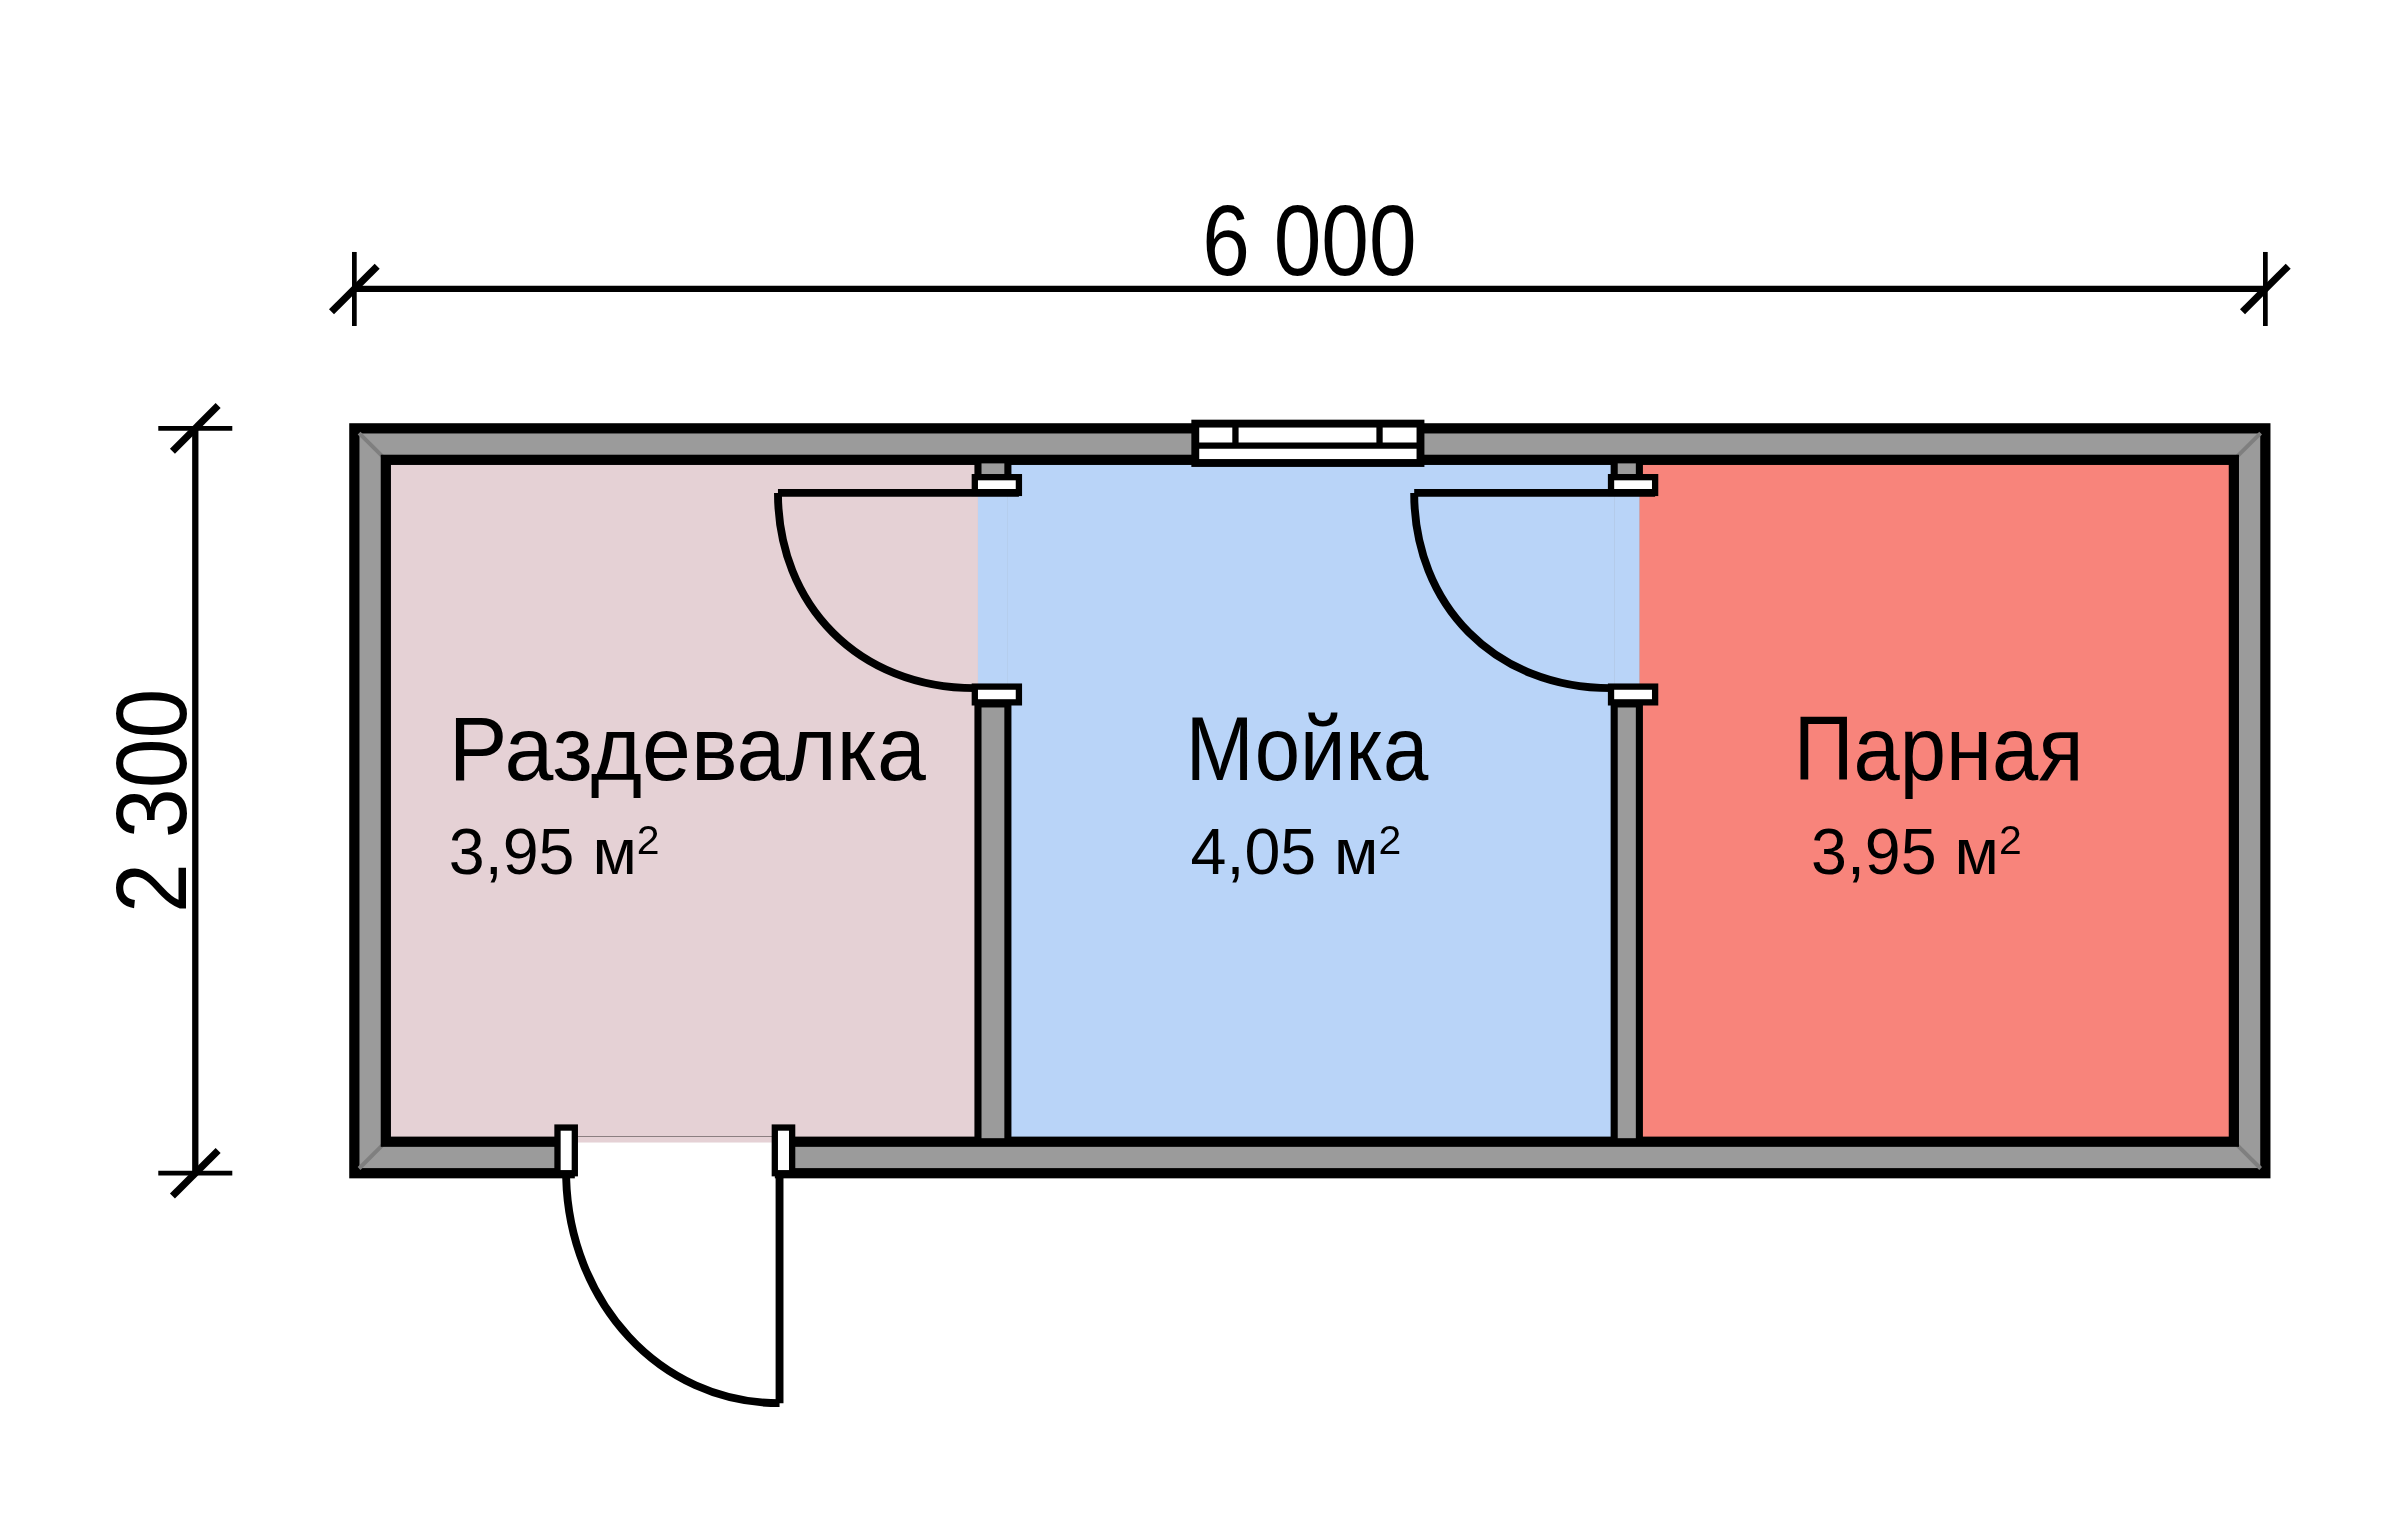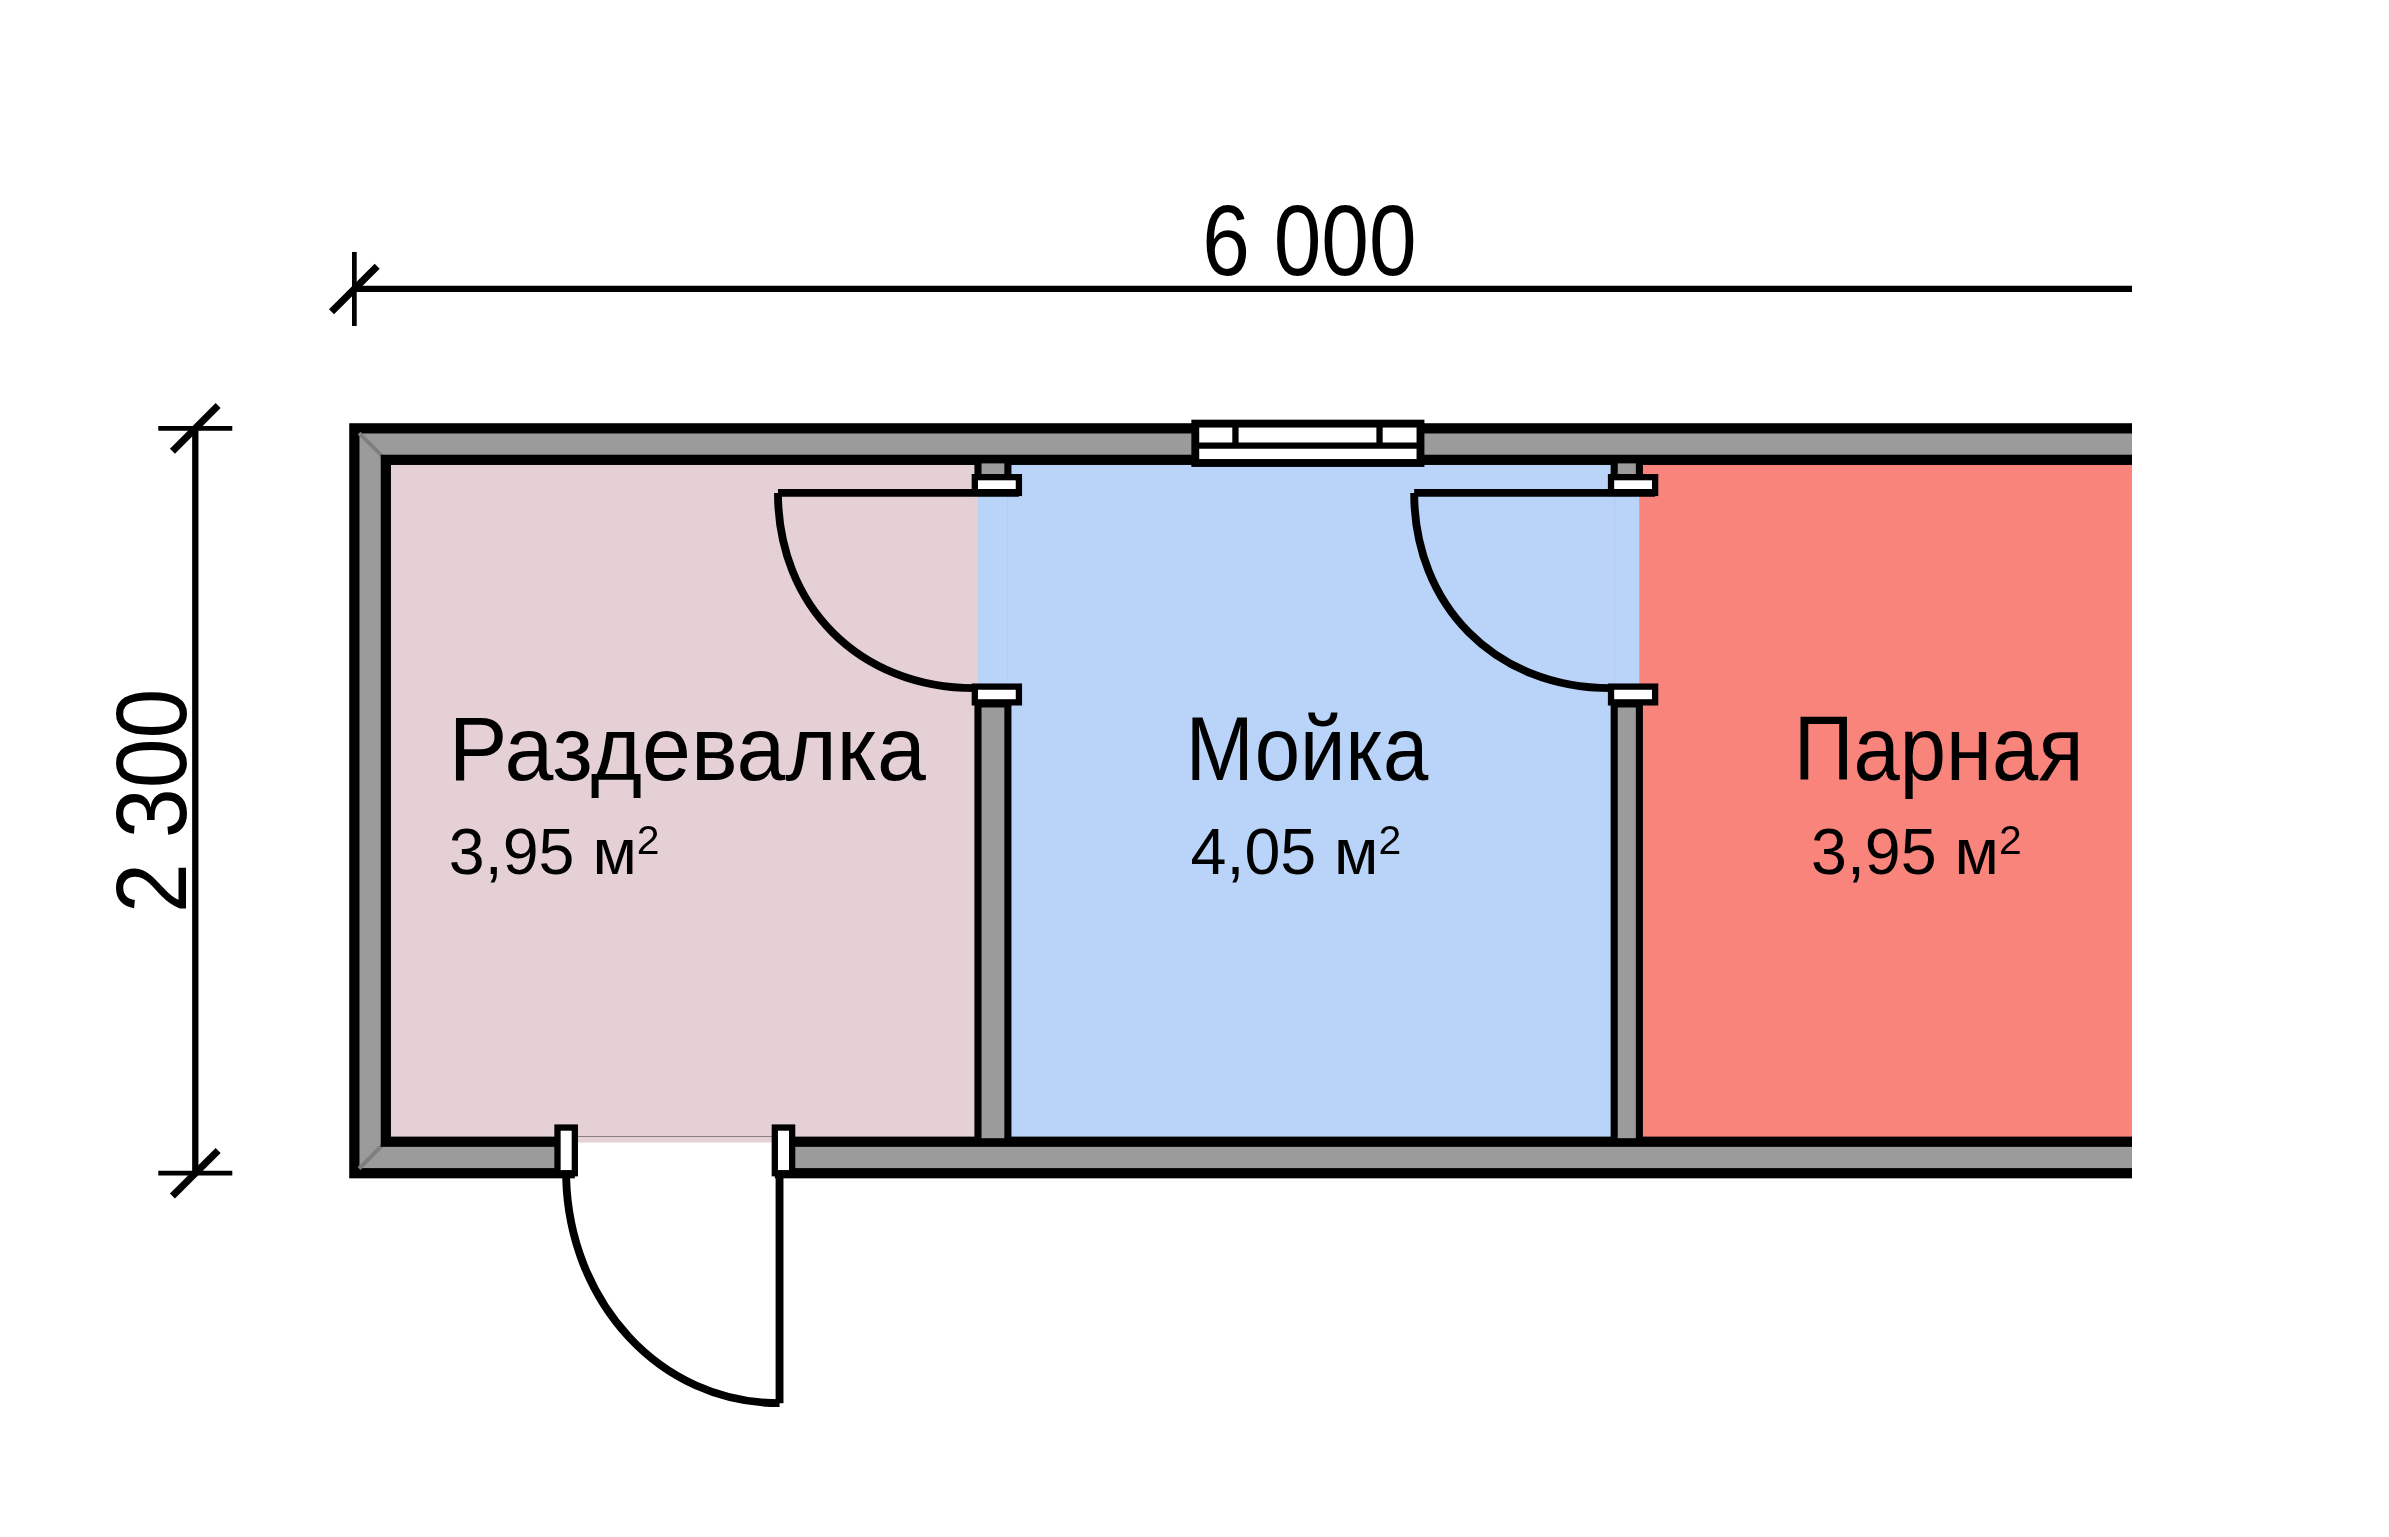--- a/index.html
+++ b/index.html
@@ -1,16 +1,16 @@
 <!DOCTYPE html>
 <html style="font-size:12.6px"><head>
 <meta charset="utf-8">
 <style>
   html,body{margin:0;padding:0;background:#ffffff;}
-  .page{width:2132px;height:1537px;background:#ffffff;overflow:hidden;}
+  .page{width:2389px;height:1537px;background:#ffffff;overflow:hidden;}
   svg{display:block;}
   text{font-family:"Liberation Sans","DejaVu Sans",sans-serif;fill:#000000;}
   .dim-text{font-size:128px;}
   .room-title{font-size:115px;}
   .room-area{font-size:82px;}
 </style>
 </head>
 <body>
 
 <div class="page">

